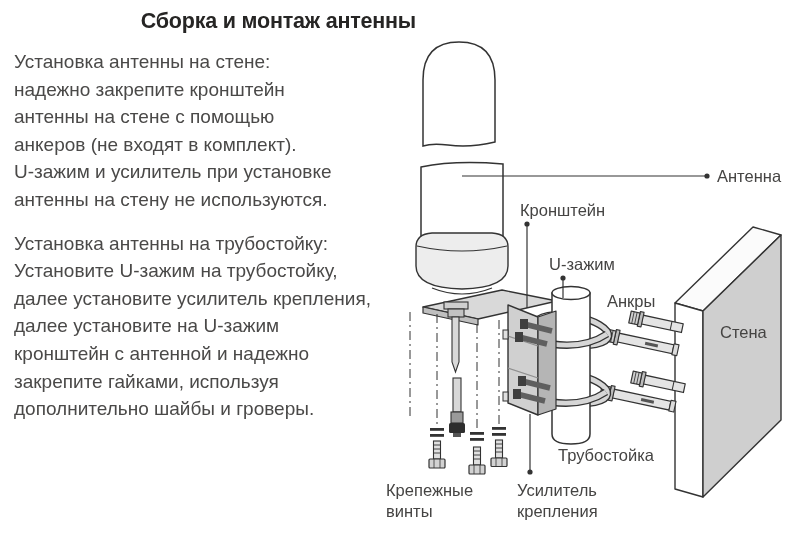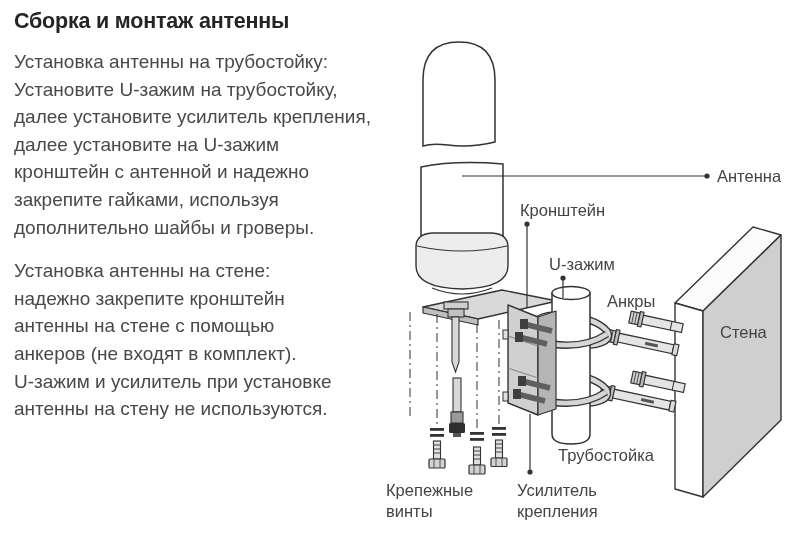--- a/index.html
+++ b/index.html
@@ -3,49 +3,49 @@
 <meta charset="utf-8">
 <style>
   html,body{margin:0;padding:0;}
   body{
     width:806px;height:537px;background:#ffffff;position:relative;overflow:hidden;
     font-family:"Liberation Sans", sans-serif;
   }
   .text-col{position:absolute;left:14px;top:0;width:402px;}
   .page-title{
     font-size:21.5px;font-weight:800;color:#262524;letter-spacing:-0.2px;
-    margin:8px 0 14px 0;line-height:26px;
+    margin:8px 0 14px 0;line-height:26px;text-align:right;
   }
   .para{
     font-size:19px;line-height:27.6px;color:#4a4948;margin:0 0 16px 0;
     white-space:pre-line;
   }
   .diagram{position:absolute;left:0;top:0;}
   .dlabel{
     font-family:"Liberation Sans", sans-serif;font-size:16.5px;fill:#454443;
   }
 </style>
 </head>
 <body>
 
 <div class="text-col">
   <h1 class="page-title">Сборка и монтаж антенны</h1>
+  <p class="para">Установка антенны на стене:
+надежно закрепите кронштейн
+антенны на стене с помощью
+анкеров (не входят в комплект).
+U-зажим и усилитель при установке
+антенны на стену не используются.</p>
   <p class="para">Установка антенны на трубостойку:
 Установите U-зажим на  трубостойку,
 далее установите усилитель крепления,
 далее  установите на U-зажим
 кронштейн с антенной и надежно
 закрепите гайками,  используя
 дополнительно шайбы и гроверы.</p>
-  <p class="para">Установка антенны на стене:
-надежно закрепите кронштейн
-антенны на стене с помощью
-анкеров (не входят в комплект).
-U-зажим и усилитель при установке
-антенны на стену не используются.</p>
 </div>
 
 <svg class="diagram" width="806" height="537" viewBox="0 0 806 537">
 
   <g>
     <polygon points="675,303 753,227 781,235 703,311" fill="#fbfbfb" stroke="#333" stroke-width="1.4" stroke-linejoin="round"></polygon>
     <polygon points="675,303 703,311 703,497 675,489" fill="#ffffff" stroke="#333" stroke-width="1.4" stroke-linejoin="round"></polygon>
     <polygon points="703,311 781,235 781,420 703,497" fill="#cfcfcf" stroke="#333" stroke-width="1.4" stroke-linejoin="round"></polygon>
     <text class="dlabel" x="720" y="338">Стена</text>
   </g>

